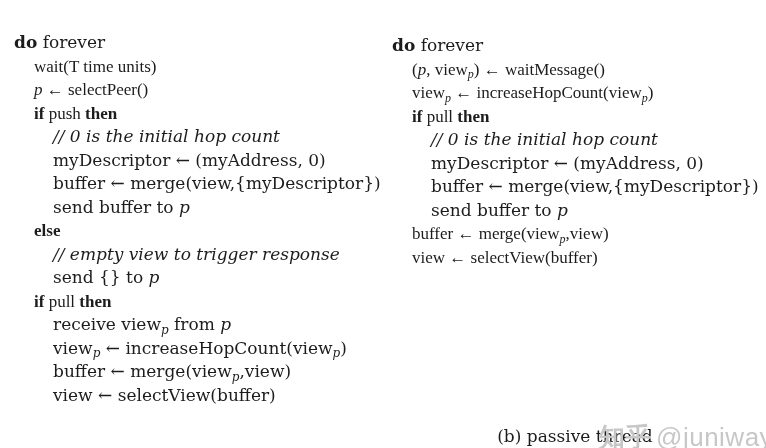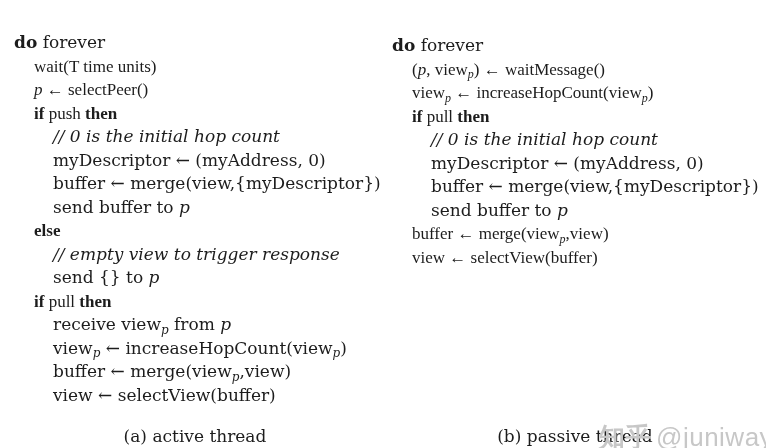--- a/index.html
+++ b/index.html
@@ -59,21 +59,20 @@
 </style>
 </head>
 <body>
 
 <div class="page" style="color: rgb(28, 28, 28); background: rgb(255, 255, 255);">
 
   <div class="code code-a"><div class="line ind0"><span class="b">do</span><span> forever</span></div><div class="line ind1"><span>wait(T time units)</span></div><div class="line ind1"><span class="i">p</span><span> ← selectPeer()</span></div><div class="line ind1"><span class="b">if</span><span> push </span><span class="b">then</span></div><div class="line ind2"><span class="i">// 0 is the initial hop count</span></div><div class="line ind2"><span>myDescriptor ← (myAddress, 0)</span></div><div class="line ind2"><span>buffer ← merge(view,{myDescriptor})</span></div><div class="line ind2"><span>send buffer to </span><span class="i">p</span></div><div class="line ind1"><span class="b">else</span></div><div class="line ind2"><span class="i">// empty view to trigger response</span></div><div class="line ind2"><span>send {} to </span><span class="i">p</span></div><div class="line ind1"><span class="b">if</span><span> pull </span><span class="b">then</span></div><div class="line ind2"><span>receive view</span><span class="sub">p</span><span> from </span><span class="i">p</span></div><div class="line ind2"><span>view</span><span class="sub">p</span><span> ← increaseHopCount(view</span><span class="sub">p</span><span>)</span></div><div class="line ind2"><span>buffer ← merge(view</span><span class="sub">p</span><span>,view)</span></div><div class="line ind2"><span>view ← selectView(buffer)</span></div></div>
 
   <div class="code code-b"><div class="line ind0"><span class="b">do</span><span> forever</span></div><div class="line ind1"><span>(</span><span class="i">p</span><span>, view</span><span class="sub">p</span><span>) ← waitMessage()</span></div><div class="line ind1"><span>view</span><span class="sub">p</span><span> ← increaseHopCount(view</span><span class="sub">p</span><span>)</span></div><div class="line ind1"><span class="b">if</span><span> pull </span><span class="b">then</span></div><div class="line ind2"><span class="i">// 0 is the initial hop count</span></div><div class="line ind2"><span>myDescriptor ← (myAddress, 0)</span></div><div class="line ind2"><span>buffer ← merge(view,{myDescriptor})</span></div><div class="line ind2"><span>send buffer to </span><span class="i">p</span></div><div class="line ind1"><span>buffer ← merge(view</span><span class="sub">p</span><span>,view)</span></div><div class="line ind1"><span>view ← selectView(buffer)</span></div></div>
 
-  <div class="caption caption-a">(a) active thread</div>
 
   <div class="caption caption-b">(b) passive thread</div>
 
   <div class="watermark" style="color: rgb(199, 199, 199);">
     <span class="logo">知乎</span><span class="user">@juniway</span>
   </div>
 
 </div>
 
 </body></html>

